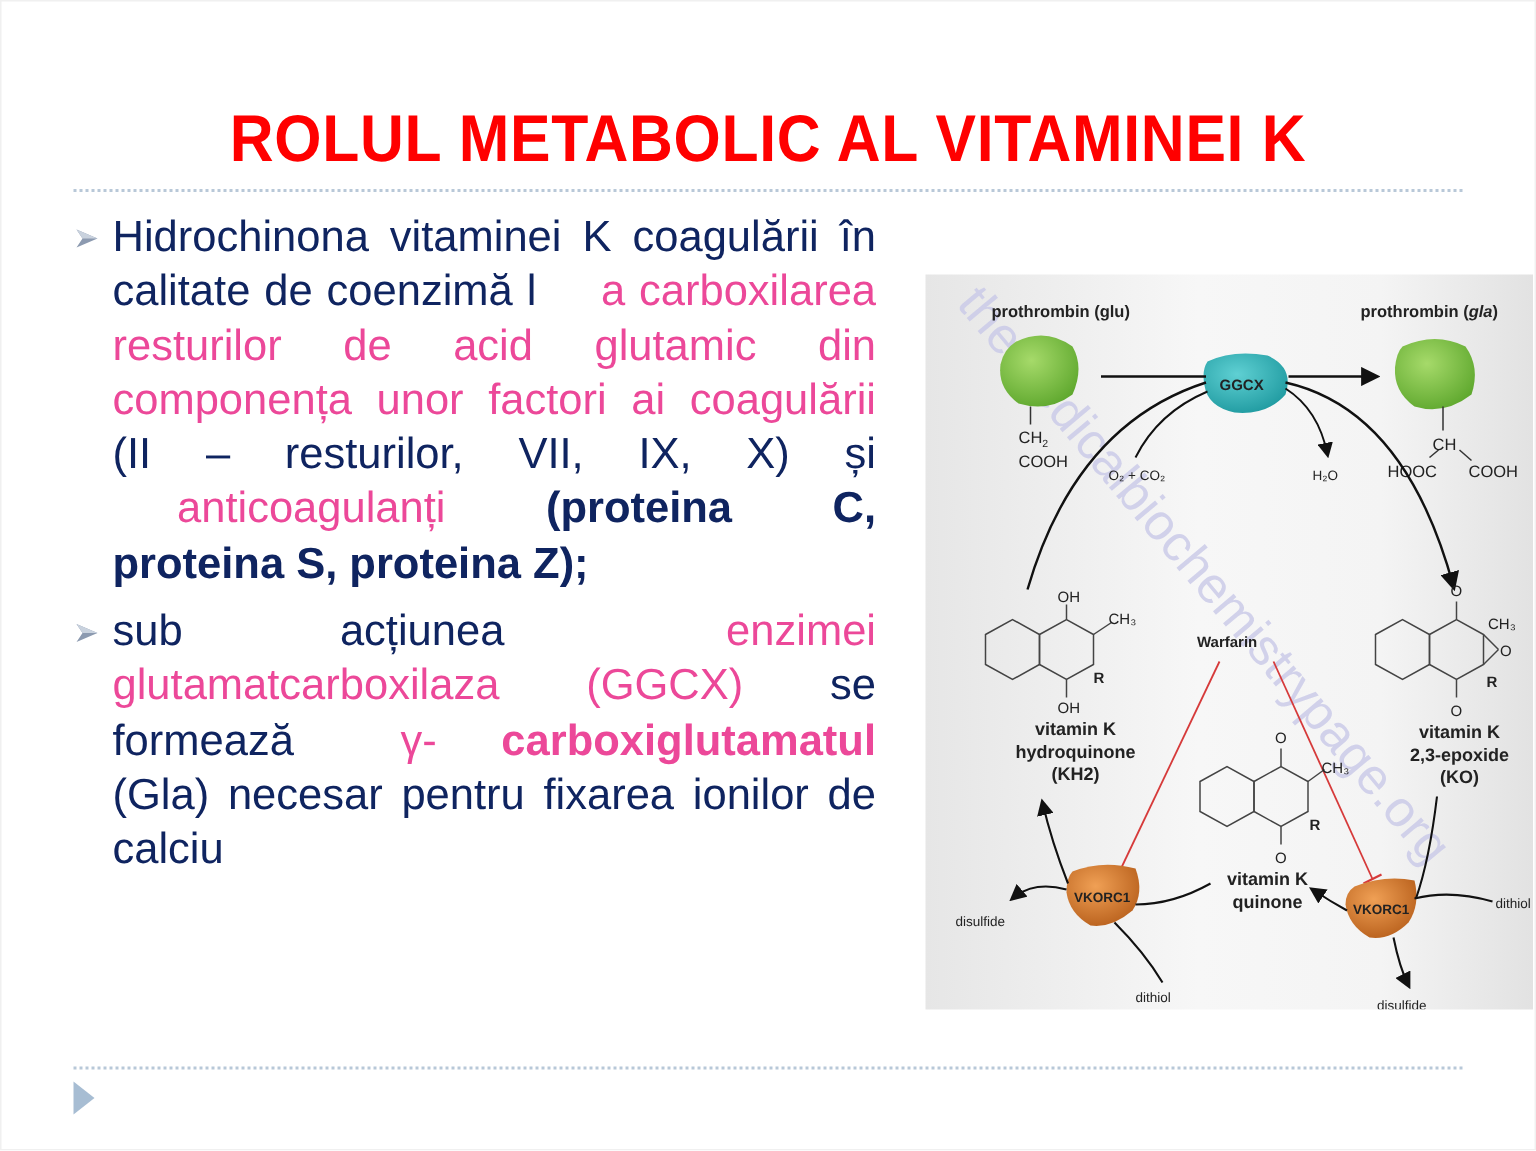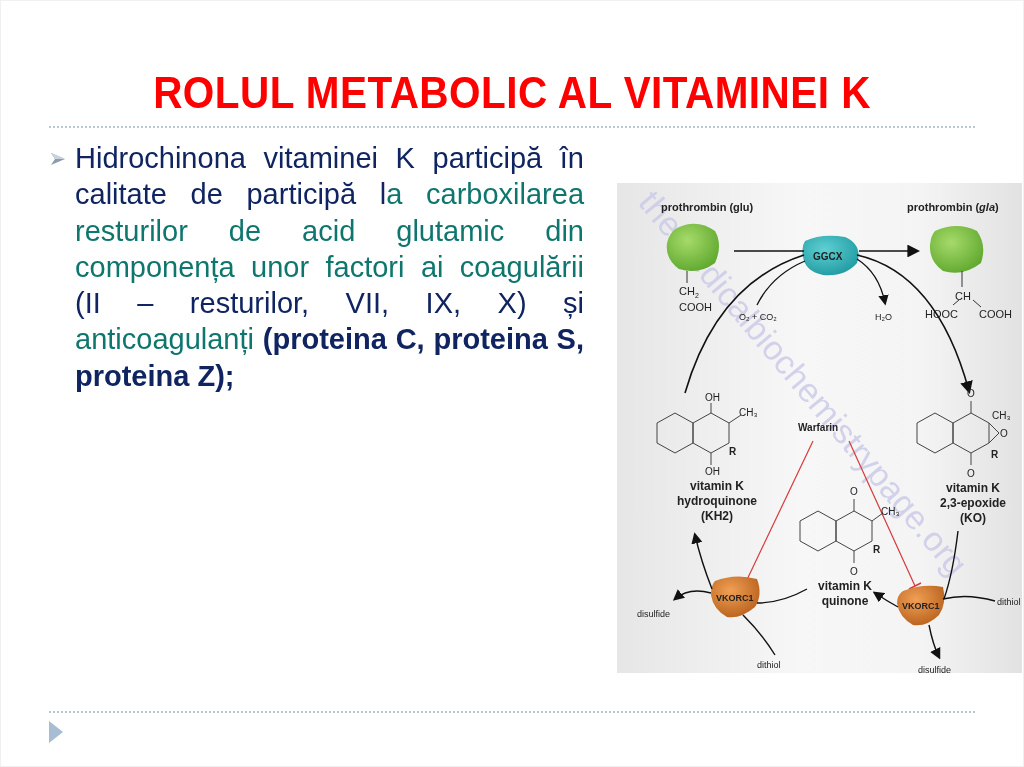--- a/index.html
+++ b/index.html
@@ -34,21 +34,21 @@
     position: absolute; left: 50px; top: 140px; width: 534px;
     font-size: 29px; line-height: 36.3px; color: #0f2460;
   }
   .bullet {
     position: relative; padding-left: 25px; text-align: justify;
     text-align-last: left; margin-bottom: 9px;
   }
   .bullet-icon {
     position: absolute; left: 0; top: 12px; width: 16px; height: 14px;
   }
-  .red { color: #0f766e; }
+  .red { color: #ec4899; margin-left: 43px; }
   .bold { font-weight: bold; }
   .diagram {
     position: absolute; left: 617px; top: 183px; width: 405px; height: 490px;
     background: linear-gradient(90deg, #e6e6e6 0%, #f7f7f7 45%, #f4f4f4 75%, #e2e2e2 100%);
     overflow: hidden;
   }
   .diagram svg { position: absolute; left: 0; top: 0; }
   .dlabel { font-family: "Liberation Sans", sans-serif; fill: #222; }
 </style>
 </head>
@@ -59,21 +59,28 @@
 <h1 class="title" style="margin:0;">ROLUL METABOLIC AL VITAMINEI K</h1>
 
 <div class="rule top"></div>
 
 <div class="text-col">
   <div class="bullet">
     <svg class="bullet-icon" viewBox="0 0 16 14">
       <path d="M1 1 L15 7 L1 13 L5 7 Z" fill="#8c9ab0"></path>
       <path d="M1 1 L15 7 L5 7 Z" fill="#c9d2de"></path>
     </svg>
-    <span>Hidrochinona vitaminei K participă în calitate de participă l</span><span class="red">a carboxilarea resturilor de acid glutamic din componența unor factori ai coagulării</span><span> (II – resturilor, VII, IX, X) și </span><span class="red">anticoagulanți</span><span> </span><span class="bold">(proteina C, proteina S, proteina Z);</span>
+    <span>Hidrochinona vitaminei K coagulării în calitate de coenzimă l</span><span class="red">a carboxilarea resturilor de acid glutamic din componența unor factori ai coagulării</span><span> (II – resturilor, VII, IX, X) și </span><span class="red">anticoagulanți</span><span> </span><span class="bold">(proteina C, proteina S, proteina Z);</span>
+  </div>
+  <div class="bullet">
+    <svg class="bullet-icon" viewBox="0 0 16 14">
+      <path d="M1 1 L15 7 L1 13 L5 7 Z" fill="#8c9ab0"></path>
+      <path d="M1 1 L15 7 L5 7 Z" fill="#c9d2de"></path>
+    </svg>
+    <span>sub acțiunea </span><span class="red">enzimei glutamatcarboxilaza (GGCX)</span><span> se formează </span><span class="red">γ-</span><span class="red bold">carboxiglutamatul</span><span> (Gla) necesar pentru fixarea ionilor de calciu</span>
   </div>
 </div>
 
 <div class="diagram">
   <svg width="405" height="490" viewBox="0 0 405 490">
     <defs>
       <marker id="ah" markerWidth="8" markerHeight="8" refX="6" refY="4" orient="auto">
         <path d="M0,0 L8,4 L0,8 Z" fill="#111"></path>
       </marker>
       <radialGradient id="gGreen" cx="40%" cy="35%" r="70%">

